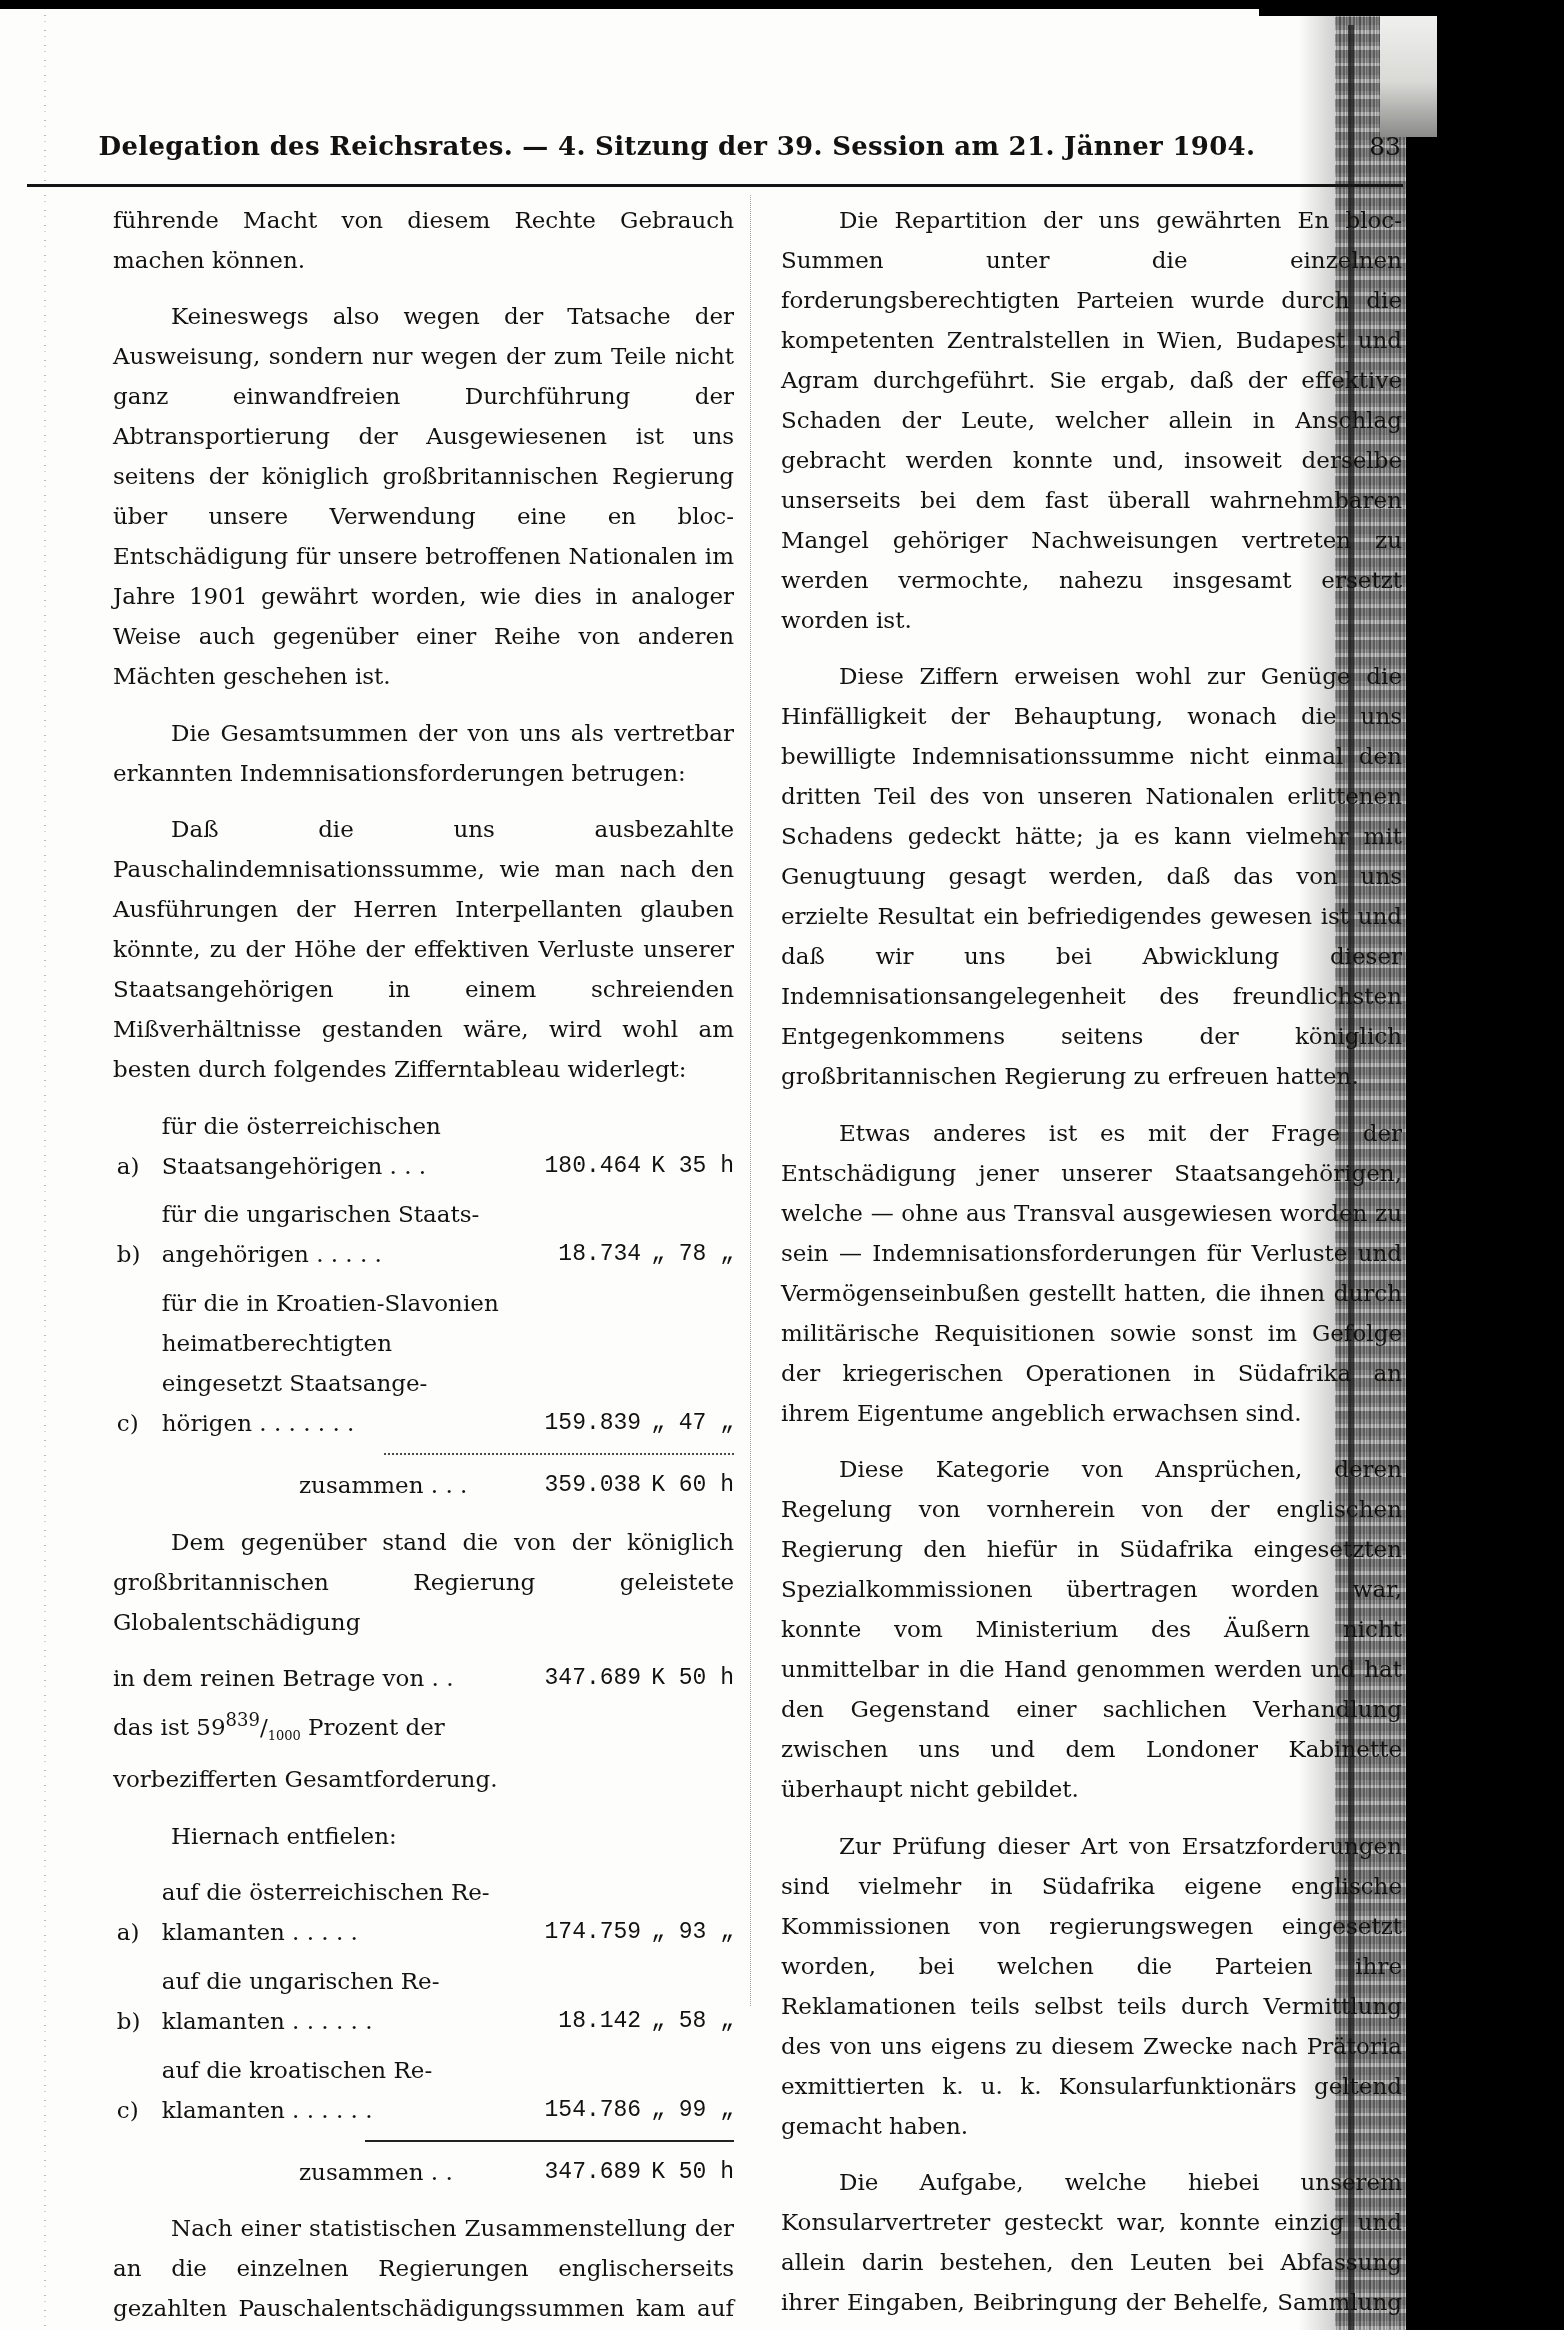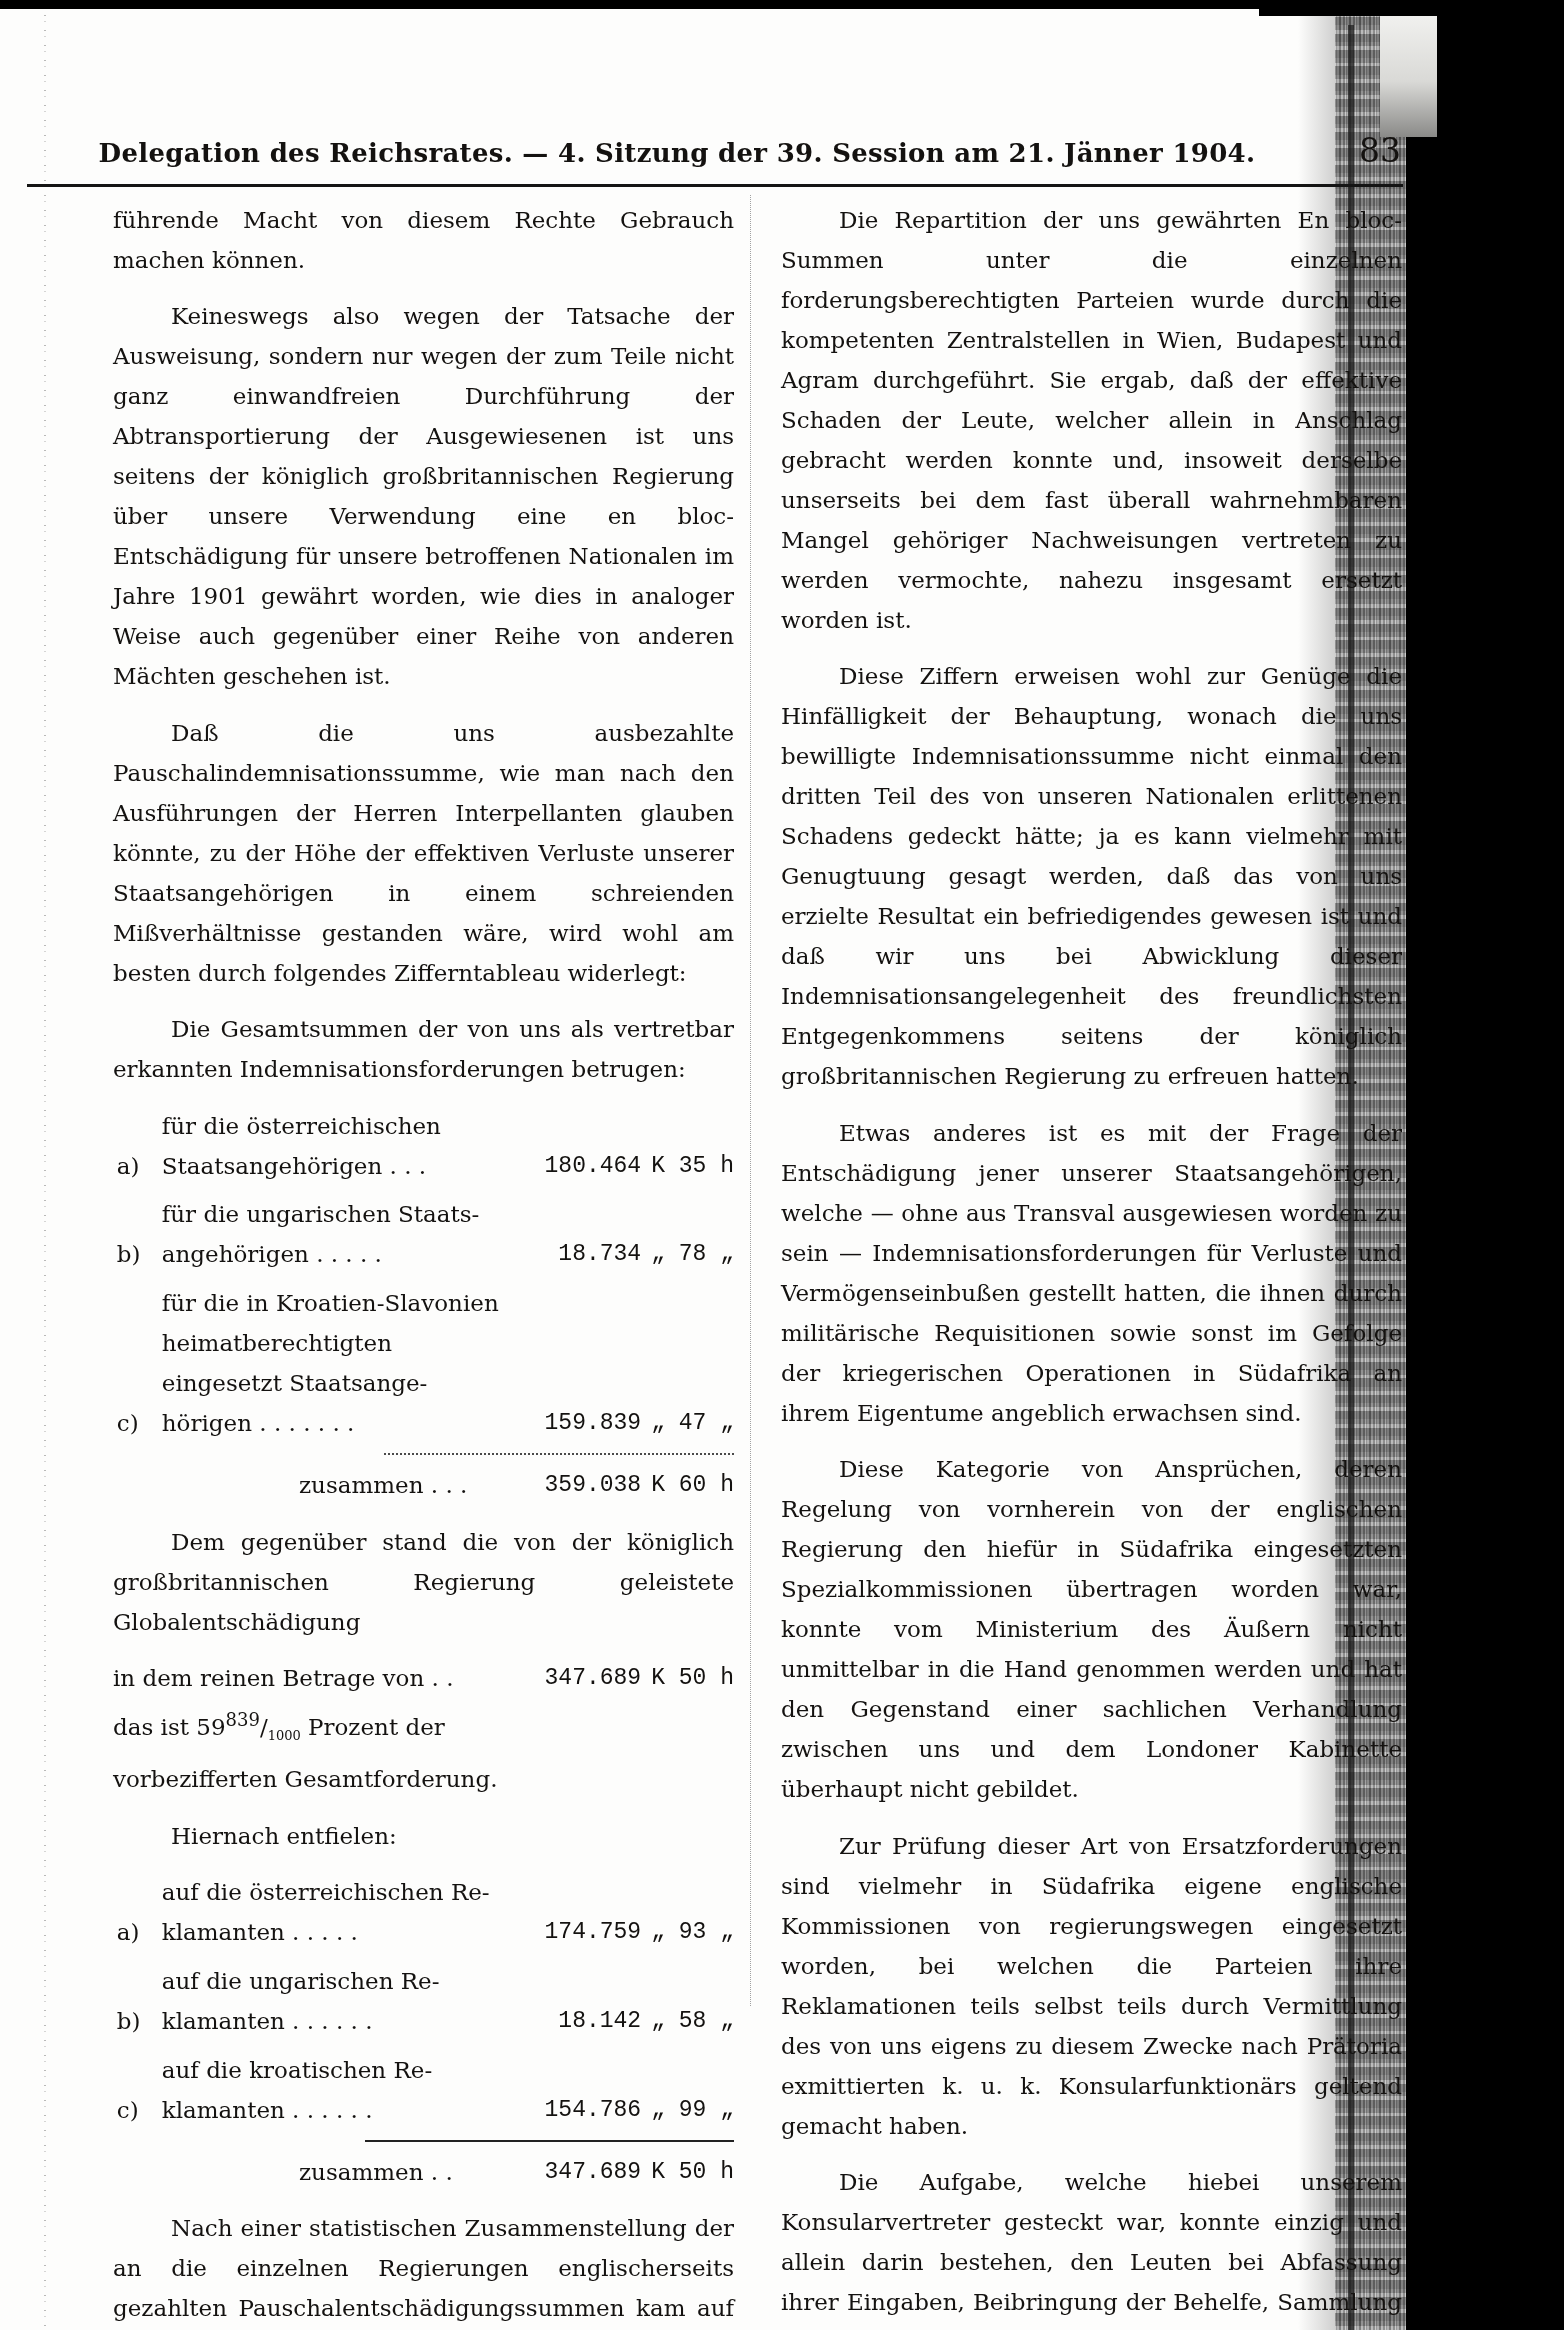--- a/index.html
+++ b/index.html
@@ -16,21 +16,21 @@
   .edge-core{position:absolute;top:25px;right:94px;width:6.3px;height:2305px;background:#1c1c1c;opacity:.75;}
   .edge-fade{position:absolute;top:8.8px;right:112px;width:38px;height:2321px;
     background:linear-gradient(90deg, rgba(120,120,120,0) 0, rgba(120,120,120,.35) 100%);}
   .edge-pagepatch{position:absolute;top:14px;right:11.3px;width:57px;height:123px;
     background:linear-gradient(180deg,#f1f1ef 0,#d9d9d6 55%,#8a8a88 100%);}
   .left-speckle{position:absolute;top:0;left:44px;width:1.9px;height:100%;opacity:.45;
     background:repeating-linear-gradient(180deg, rgba(0,0,0,.6) 0 1.3px, transparent 1.3px 5.7px, rgba(0,0,0,.35) 5.7px 7px, transparent 7px 15px);}
   
   .header{position:absolute;top:131px;left:47px;width:1354px;display:flex;align-items:baseline;}
   .header-title{flex:1;text-align:center;font-size:26px;font-weight:bold;letter-spacing:0.3px;}
-  .header-page{width:94px;text-align:right;font-size:33px;}
+  .header-page{width:94px;text-align:right;font-size:25px;}
   .head-rule{position:absolute;top:184px;left:26.5px;width:1376px;height:3.1px;background:#141414;}
   
   .col{position:absolute;top:200px;width:621px;font-size:23px;line-height:40px;text-align:justify;}
   .col-left{left:113px;}
   .col-right{left:781px;}
   .divider{position:absolute;top:195px;left:750px;width:0;height:1811px;border-left:1.9px dotted rgba(70,70,70,.5);}
   .col p{margin:0;}
   .col p + p, .col .block + p, .col p + .block, .col .block + .block{margin-top:16.4px;}
   .indent{text-indent:58px;}
   
@@ -70,22 +70,22 @@
     <div class="header-title">Delegation des Reichsrates. — 4. Sitzung der 39. Session am 21. Jänner 1904.</div>
     <div class="header-page">83</div>
   </div>
   <div class="head-rule"></div>
 
   <div class="divider"></div>
 
   <div class="col col-left">
     <p>führende Macht von diesem Rechte Gebrauch machen können.</p>
     <p class="indent">Keineswegs also wegen der Tatsache der Ausweisung, sondern nur wegen der zum Teile nicht ganz einwandfreien Durchführung der Abtransportierung der Ausgewiesenen ist uns seitens der königlich großbritannischen Regierung über unsere Verwendung eine en bloc-Entschädigung für unsere betroffenen Nationalen im Jahre 1901 gewährt worden, wie dies in analoger Weise auch gegenüber einer Reihe von anderen Mächten geschehen ist.</p>
+    <p class="indent">Die Gesamtsummen der von uns als vertretbar erkannten Indemnisationsforderungen betrugen:</p>
     <p class="indent">Daß die uns ausbezahlte Pauschalindemnisationssumme, wie man nach den Ausführungen der Herren Interpellanten glauben könnte, zu der Höhe der effektiven Verluste unserer Staatsangehörigen in einem schreienden Mißverhältnisse gestanden wäre, wird wohl am besten durch folgendes Zifferntableau widerlegt:</p>
-    <p class="indent">Die Gesamtsummen der von uns als vertretbar erkannten Indemnisationsforderungen betrugen:</p>
 
     <div class="block">
       <div class="trow">
         <span class="tmark">a)</span>
         <span class="tlines">
           <span class="tline">für die österreichischen</span>
           <span class="tline">Staatsangehörigen  .   .   .</span>
         </span>
         <span class="tamount"><span class="anum">180.464</span><span class="arest">K 35 h</span></span>
       </div>

